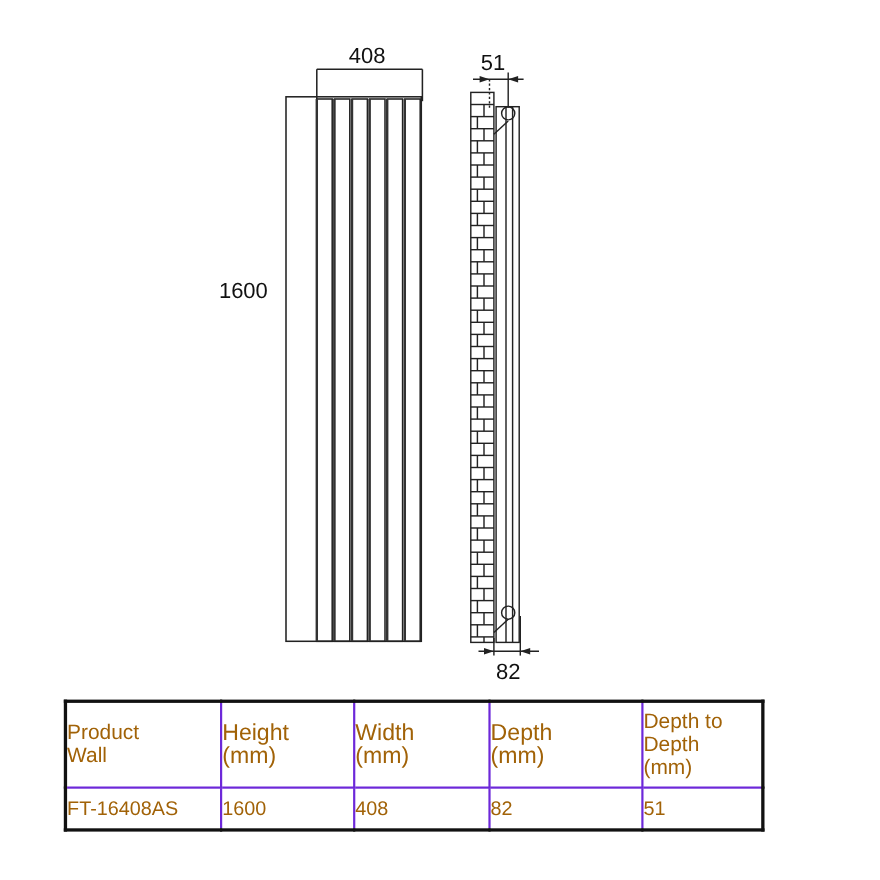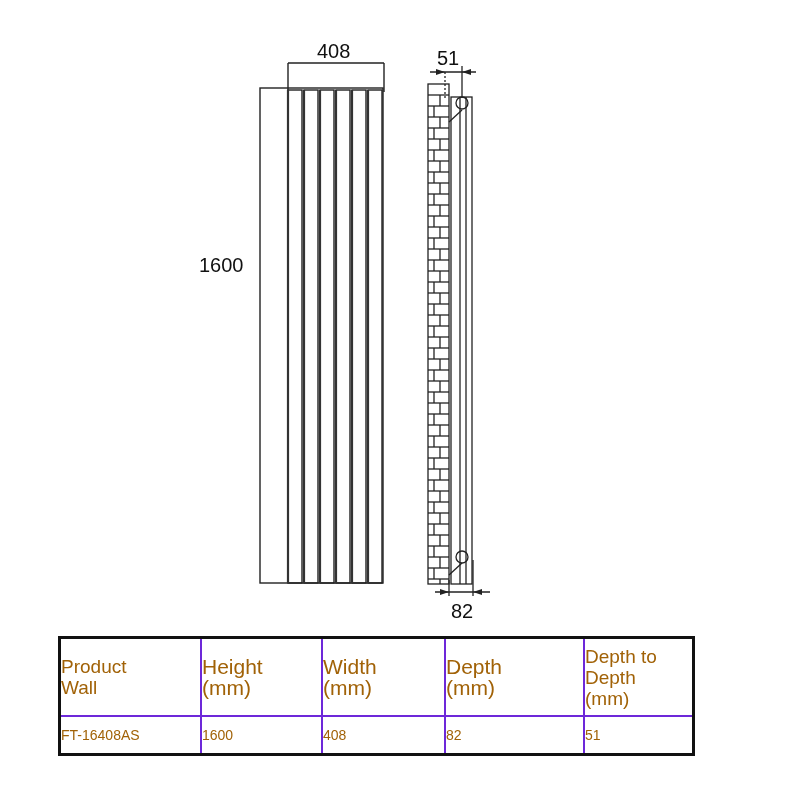--- a/index.html
+++ b/index.html
@@ -6,21 +6,21 @@
   body { width:800px; height:800px; position:relative; overflow:hidden;
          font-family:"Liberation Sans", sans-serif; color:#111; }
   .abs { position:absolute; }
   .dim-label { font-size:20px; color:#111; }
   svg.drawing { position:absolute; left:0; top:0; }
   table.spec { position:absolute; left:58px; top:636px; width:637px; height:117px;
                border-collapse:collapse; border:3px solid #111; }
   table.spec td { border:2px solid #6d28d9; vertical-align:middle;
                   font-size:19px; line-height:21px; padding:0; color:#a16207; }
   table.spec tr.head td { height:76px; }
-  table.spec tr.row td { height:36px; font-size:14px; }
+  table.spec tr.row td { height:36px; font-size:18px; }
   .hl { display:block; }
 </style>
 </head>
 <body>
 
 <svg class="drawing" width="800" height="630" viewBox="0 0 800 630">
   <g fill="none" stroke="#222" stroke-width="1.4">
 
     <rect x="260" y="88" width="123" height="495"></rect>
 

